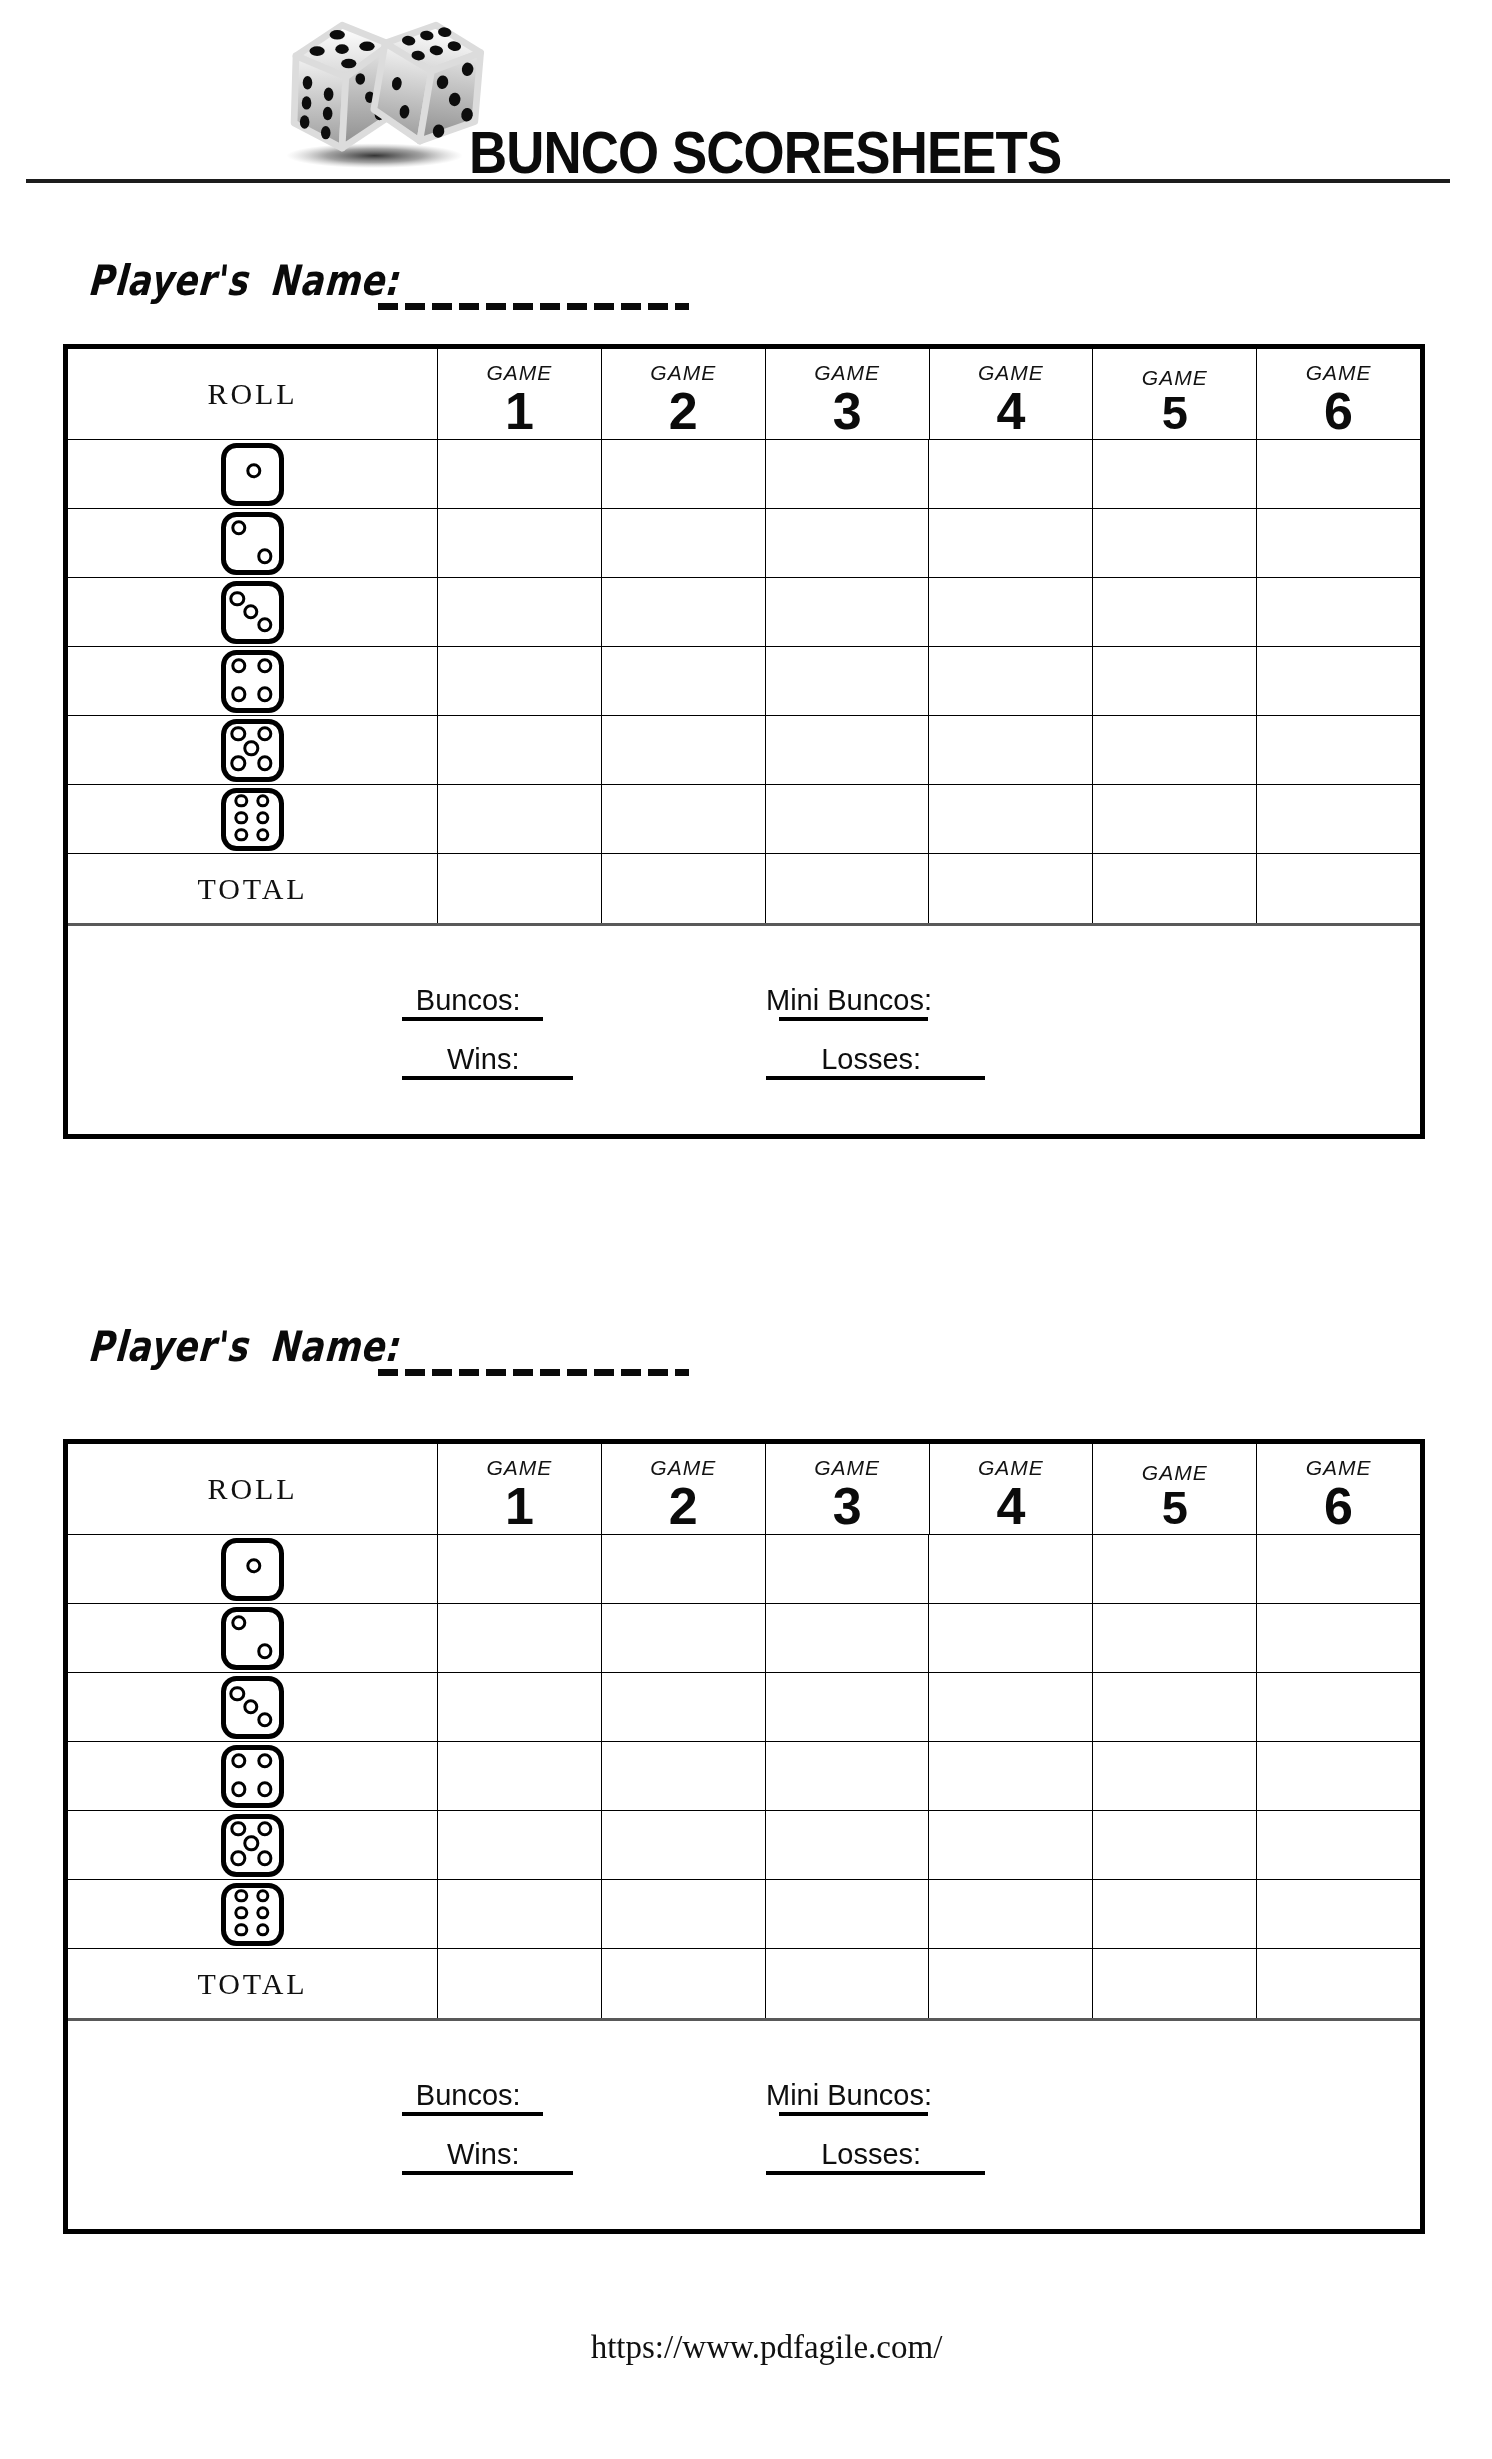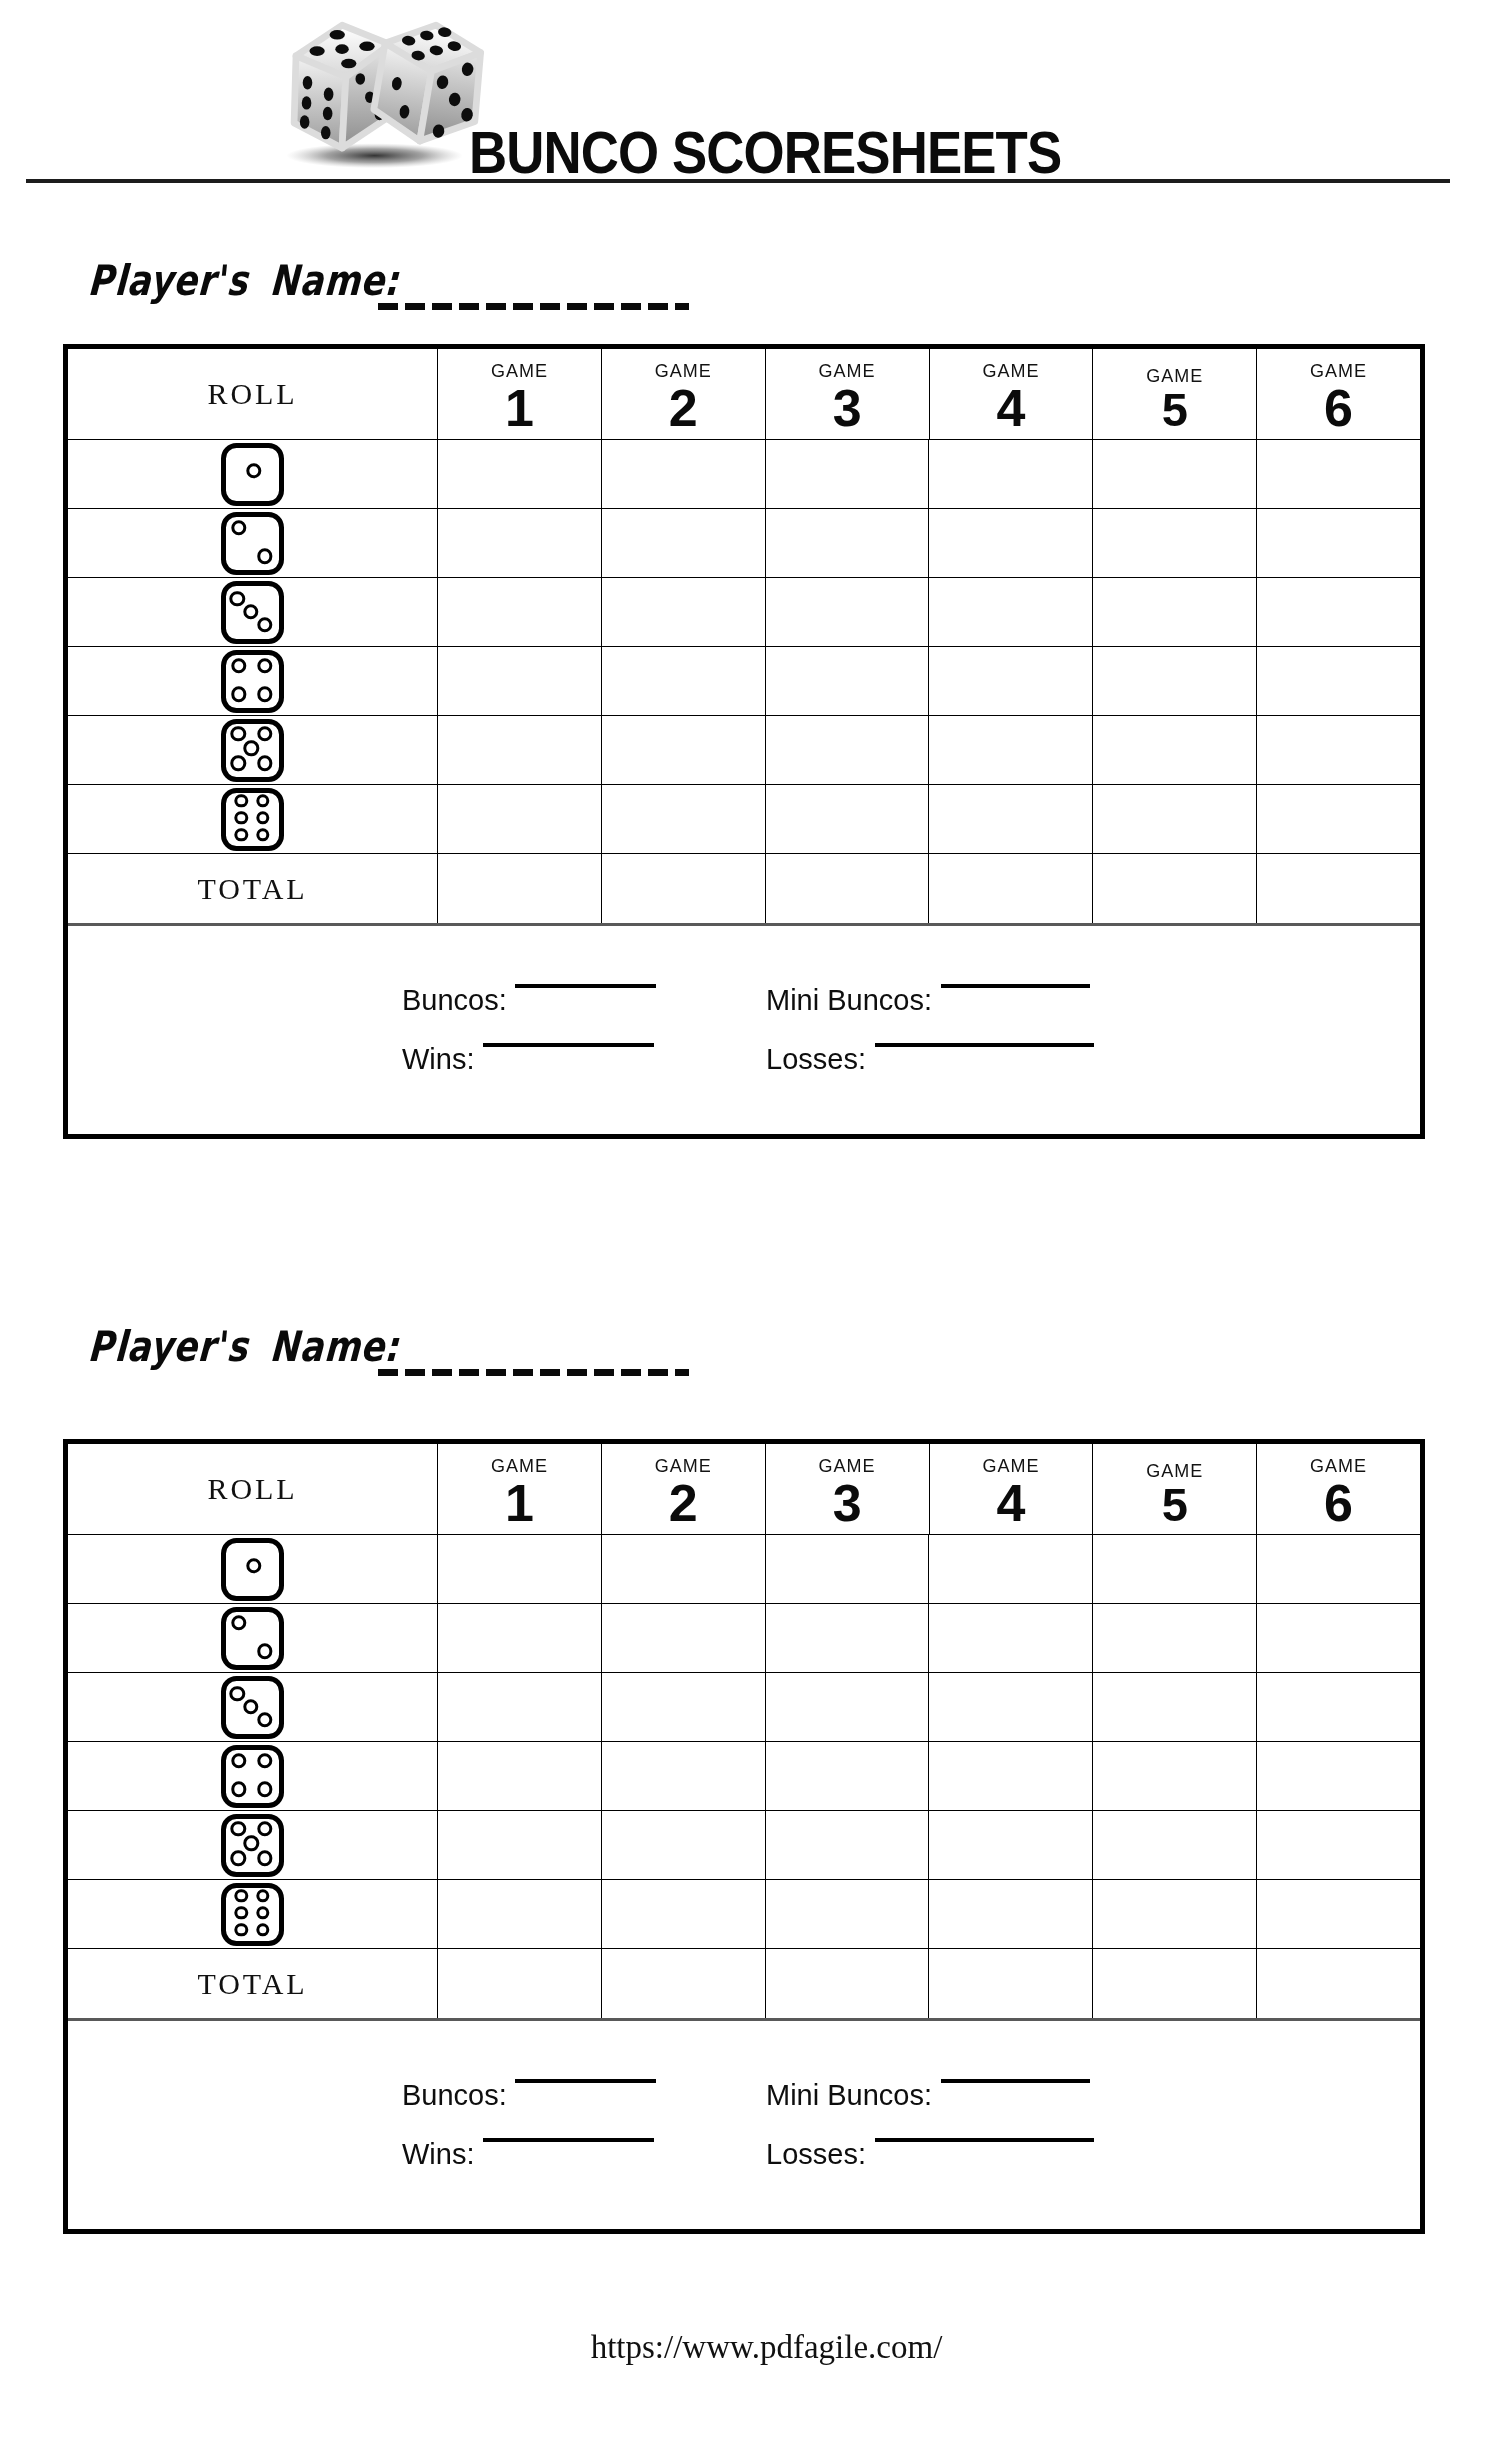--- a/index.html
+++ b/index.html
@@ -41,21 +41,21 @@
   .row { display:flex; border-bottom:1.9px solid #000; }
   .header-row { height:91px;justify-content:center; }
   .dice-row { height:69px; }
   .total-row { height:69px; border-bottom:none; }
   .c { border-right:1.9px solid #000; display:flex; align-items:center; justify-content:center; }
   .c:last-child { border-right:none; }
   .roll-c { width:370px; flex:none; }
   .game-c { flex:1; }
 
   .hgame { flex-direction:column; justify-content:flex-start; padding-top:12.5px; }
-  .game-label { font-size:18px; letter-spacing:1px; color:#131313; line-height:1; }
+  .game-label { font-size:21px; letter-spacing:1px; color:#131313; line-height:1;font-style:italic; }
   .game-num { font-size:52px; font-weight:bold; line-height:1; margin-top:2.9px; color:#0b0b0b; }
   .g5 .game-label { transform:translateY(4.8px); }
   .g5 .game-num { font-size:47px; margin-top:6.7px; }
 
   .roll-text, .total-text {
     font-family:"Liberation Serif", serif; font-size:30px; letter-spacing:2.9px; color:#111;
   }
 
   
   .die {
@@ -63,21 +63,21 @@
     border:5.8px solid #000; border-radius:15.4px; flex:none;
   }
   .pip {
     position:absolute; width:15.4px; height:15.4px; background:#fff;
     border:3.8px solid #000; border-radius:50%; transform:translate(-50%,-50%);
   }
   .die-6 .pip { width:13.4px; height:13.4px; border-width:3.8px; }
 
   
   .summary { position:relative; height:207px; border-top:3.8px solid #595959; }
-  .sum-group { position:absolute; display:flex; align-items:flex-start; }
+  .sum-group { position:absolute; display:flex; align-items:center;flex-direction:column; }
   .sum-label { font-size:29px; line-height:1.15; color:#0e0e0e; margin-right:8.6px; white-space:nowrap; }
   .sum-line { display:inline-block; height:3.8px; background:#000; margin-bottom:2.9px; }
 
   
   .site-url {
     position:absolute; left:0; top:2329px; width:100%; text-align:center;
     font-family:"Liberation Serif", serif; font-size:33px; color:#111;margin-left:20px;
   }
 </style>
 </head>

